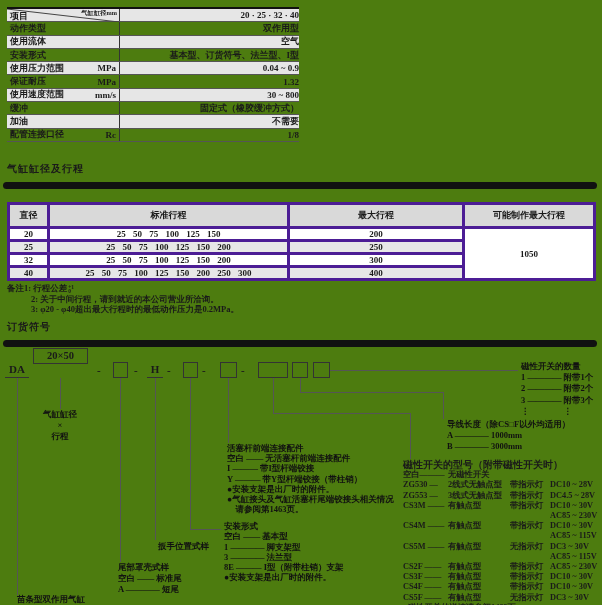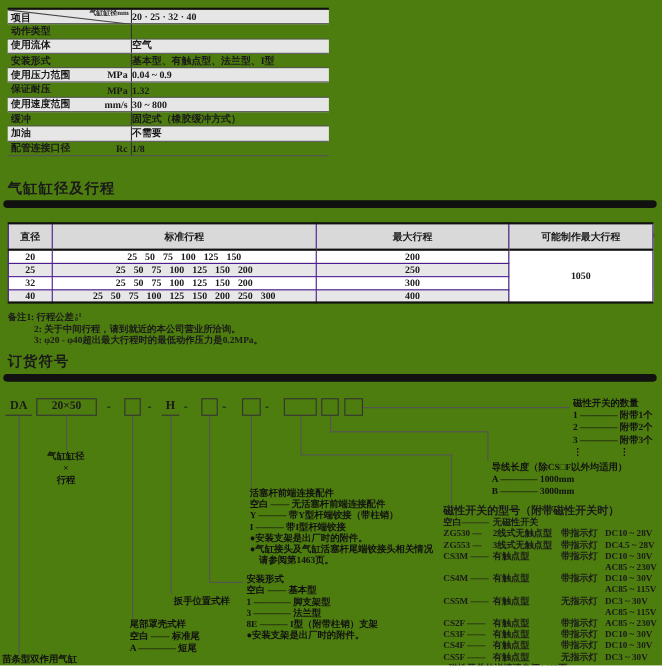--- a/index.html
+++ b/index.html
@@ -7,34 +7,34 @@
         font-family:Liberation Serif, serif;color:#1a1a1a;
         -webkit-font-smoothing:antialiased;}
   .abs{position:absolute;}
 
   
   .spec{left:7px;top:7px;width:292px;border-top:2.5px solid #111;font-size:9px;font-weight:bold;}
   .spec-row{display:flex;height:13.3px;box-sizing:border-box;border-bottom:1px solid #555;align-items:center;}
   .spec-row:nth-child(odd){background:#e6e6e6;}
   .spec-left{width:113px;box-sizing:border-box;border-right:1px solid #333;align-self:stretch;
              display:flex;justify-content:space-between;align-items:center;padding:0 3px;}
-  .spec-val{flex:1;text-align:left;}
+  .spec-val{flex:1;text-align:right;}
   .diagcell{position:relative;padding:0;display:block;}
   .diag-top{position:absolute;right:2px;top:0px;font-size:6.3px;line-height:7px;}
   .diag-bot{position:absolute;left:3px;bottom:0px;font-size:9px;line-height:9px;}
 
   
-  .sec-title{font-size:13px;font-weight:bold;letter-spacing:1px;}
+  .sec-title{font-size:10px;font-weight:bold;letter-spacing:1px;}
   .bar{height:7px;background:#111;border-radius:3.5px;}
   .mm-note{font-size:8px;font-weight:bold;margin-top:16px;}
 
   
   table.stroke{border-collapse:collapse;table-layout:fixed;width:586px;font-size:9px;font-weight:bold;
                border-top:2.5px solid #111;border-bottom:2px solid #111;}
-  table.stroke th,table.stroke td{border:1px solid #4c1d95;padding:0;box-sizing:border-box;}
+  table.stroke th,table.stroke td{border:3px solid #4c1d95;padding:0;box-sizing:border-box;}
   table.stroke th{height:24px;background:#d9d9d9;text-align:center;border-bottom:2px solid #111;}
   table.stroke td{height:12px;text-align:center;background:#fff;}
   table.stroke tr.stripe td{background:#e7e7e7;}
   td.strokes{text-align:left;padding-left:14px;word-spacing:5px;margin-top:15px;}
   td.merged{background:#fff !important;vertical-align:middle;}
 
   
   .notes{font-size:8.5px;font-weight:bold;line-height:10px;}
   .notes .ind{margin-left:24px;}
   .frac{display:inline-block;vertical-align:middle;font-size:5.5px;line-height:4.5px;margin-left:1px;text-align:left;}
@@ -74,34 +74,35 @@
         <span class="diag-top">气缸缸径mm</span>
         <span class="diag-bot">项目</span>
       </div>
       <div class="spec-val">20 · 25 · 32 · 40</div>
     </div>
     <div class="spec-row">
         <div class="spec-left">
           <span>动作类型</span>
           <span></span>
         </div>
+        <div class="spec-val">双作用型</div>
       </div>
       <div class="spec-row">
         <div class="spec-left">
           <span>使用流体</span>
           <span></span>
         </div>
         <div class="spec-val">空气</div>
       </div>
       <div class="spec-row">
         <div class="spec-left">
           <span>安装形式</span>
           <span></span>
         </div>
-        <div class="spec-val">基本型、有触点型、法兰型、I型</div>
+        <div class="spec-val">基本型、订货符号、法兰型、I型</div>
       </div>
       <div class="spec-row">
         <div class="spec-left">
           <span>使用压力范围</span>
           <span>MPa</span>
         </div>
         <div class="spec-val">0.04 ~ 0.9</div>
       </div>
       <div class="spec-row">
         <div class="spec-left">
@@ -187,21 +188,21 @@
       <span>备注1: 行程公差</span><span class="frac"><span style="display:block">+1</span><span style="display:block">0</span></span>
     </div>
     <div class="ind">2: 关于中间行程，请到就近的本公司营业所洽询。</div>
     <div class="ind">3: φ20 - φ40超出最大行程时的最低动作压力是0.2MPa。</div>
   </div>
 
   <div class="abs sec-title" style="left:7px;top:320px;">订货符号</div>
   <div class="abs bar" style="left:3px;top:340px;width:594px;"></div>
 
   <div class="abs codetxt u" style="left:5px;top:362px;width:24px;">DA</div>
-  <div class="abs cbox" style="left:33px;top:362px;width:55px;">20×50</div>
+  <div class="abs cbox" style="left:33px;top:348px;width:55px;">20×50</div>
   <div class="abs dash" style="left:97px;top:362px;">-</div>
   <div class="abs cbox" style="left:113px;top:362px;width:15px;"></div>
   <div class="abs dash" style="left:134px;top:362px;">-</div>
   <div class="abs codetxt u" style="left:147px;top:362px;width:16px;">H</div>
   <div class="abs dash" style="left:167px;top:362px;">-</div>
   <div class="abs cbox" style="left:183px;top:362px;width:15px;"></div>
   <div class="abs dash" style="left:202px;top:362px;">-</div>
   <div class="abs cbox" style="left:220px;top:362px;width:17px;"></div>
   <div class="abs dash" style="left:241px;top:362px;">-</div>
   <div class="abs cbox" style="left:258px;top:362px;width:30px;"></div>
@@ -225,22 +226,22 @@
 
   <div class="abs lbl center lh110" style="left:30px;top:409px;width:60px;">
       <div>气缸缸径</div>
       <div>×</div>
       <div>行程</div>
     </div>
 
   <div class="abs lbl lh102" style="left:227px;top:443px;">
       <div>活塞杆前端连接配件</div>
       <div>空白 —— 无活塞杆前端连接配件</div>
+      <div>I ——— 带I型杆端铰接</div>
       <div>Y ——— 带Y型杆端铰接（带柱销）</div>
-      <div>I ——— 带I型杆端铰接</div>
       <div>●安装支架是出厂时的附件。</div>
       <div>●气缸接头及气缸活塞杆尾端铰接头相关情况</div>
       <div>　请参阅第1463页。</div>
     </div>
 
   <div class="abs lbl lh103" style="left:224px;top:521px;">
       <div>安装形式</div>
       <div>空白 —— 基本型</div>
       <div>1 ———— 脚支架型</div>
       <div>3 ———— 法兰型</div>
@@ -249,21 +250,21 @@
     </div>
 
   <div class="abs lbl" style="left:158px;top:541px;">扳手位置式样</div>
 
   <div class="abs lbl lh110" style="left:118px;top:562px;">
       <div>尾部罩壳式样</div>
       <div>空白 —— 标准尾</div>
       <div>A ———— 短尾</div>
     </div>
 
-  <div class="abs lbl" style="left:2px;top:594px;">苗条型双作用气缸</div>
+  <div class="abs lbl" style="left:17px;top:594px;">苗条型双作用气缸</div>
 
   <div class="abs lbl lh112" style="left:521px;top:361px;">
       <div>磁性开关的数量</div>
       <div>1 ———— 附带1个</div>
       <div>2 ———— 附带2个</div>
       <div>3 ———— 附带3个</div>
       <div>⋮　　　　⋮</div>
     </div>
 
   <div class="abs lbl lh110" style="left:447px;top:419px;">

